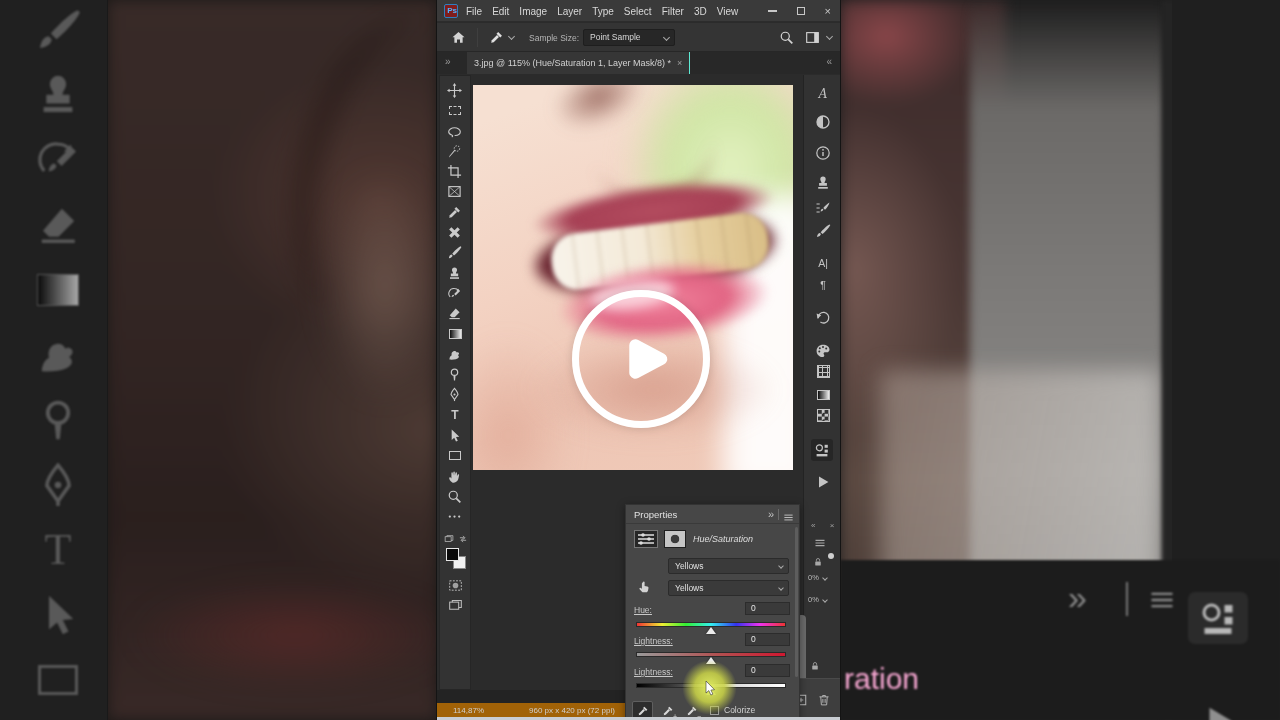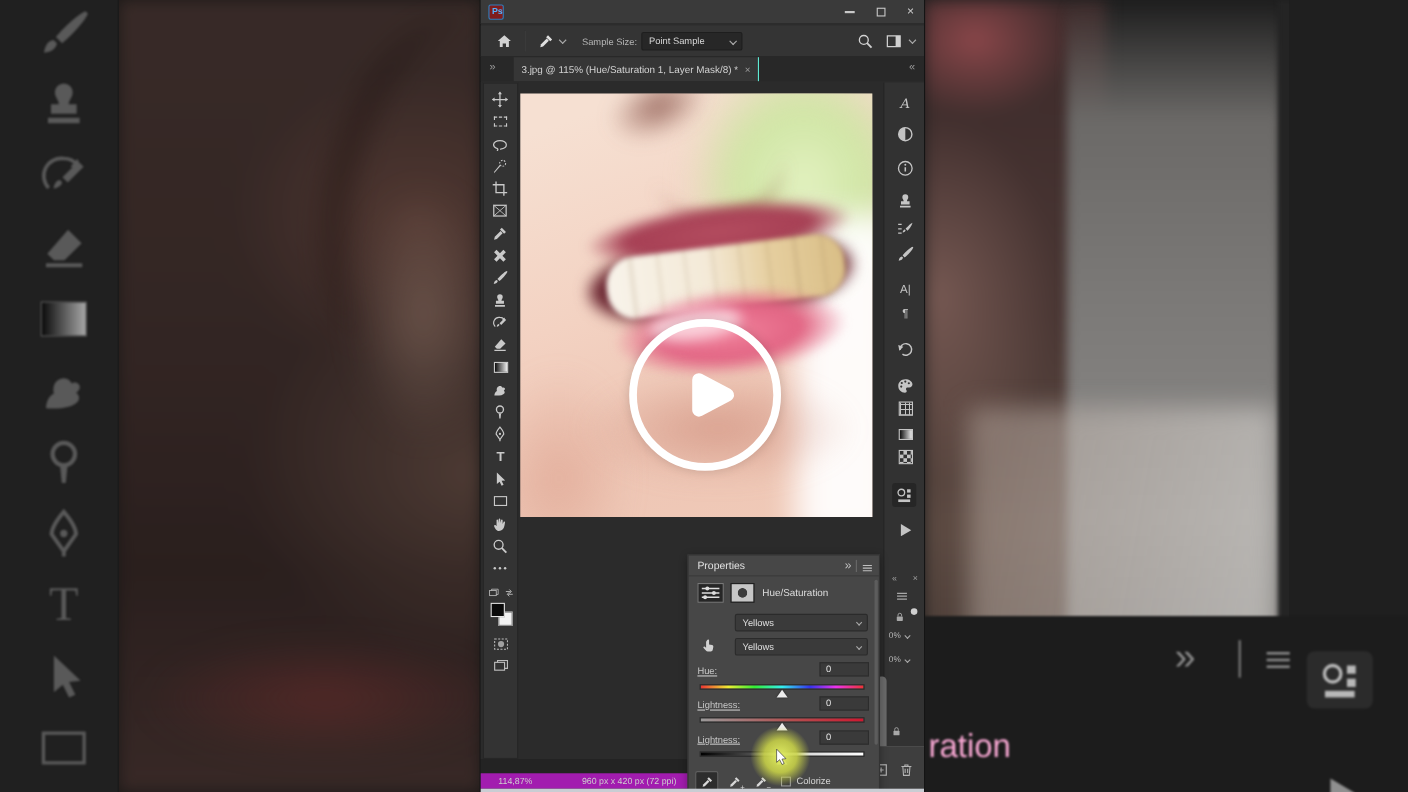--- a/index.html
+++ b/index.html
@@ -180,21 +180,21 @@
   .pp-head{position:absolute;left:0;top:0;width:100%;height:19px;border-bottom:1px solid #3a3a3a;}
   .pp-title{position:absolute;left:8px;top:4px;font-size:9.5px;color:#e2e2e2;}
   .pp-col{position:absolute;right:26px;top:3px;font-size:11px;color:#c0c0c0;letter-spacing:-1px;}
   .pp-sepv{position:absolute;right:20px;top:4px;width:1px;height:11px;background:#6a6a6a;}
   .pp-menu{position:absolute;right:5px;top:4px;width:11px;height:11px;color:#c0c0c0;}
   .pp-menu svg{width:11px;height:11px;}
   .adjbadge{position:absolute;left:8px;top:25px;width:24px;height:18px;background:#262626;border:1px solid #777;}
   .adjbadge svg{width:22px;height:16px;color:#ddd;}
   .maskthumb{position:absolute;left:38px;top:25px;width:22px;height:18px;border:1px solid #202020;
              background:radial-gradient(circle 4.5px at 50% 50%,#3c3c3c 0 4px,#c6c6c6 4.6px);}
-  .pp-adjname{position:absolute;left:67px;top:29px;font-size:9px;color:#dedede;}
+  .pp-adjname{position:absolute;left:67px;top:29px;font-size:9px;color:#dedede;font-style:italic;}
   .pp-preset-label{position:absolute;left:8px;top:56px;font-size:8.5px;color:#c2c2c2;margin-left:36px;}
   .pp-select{position:absolute;height:16px;background:#3a3a3a;border:1px solid #2b2b2b;border-radius:2px;
              color:#e0e0e0;font-size:8.5px;line-height:14px;padding-left:6px;}
   .pp-select .chev{position:absolute;right:5px;top:5px;width:4px;height:4px;}
   .sel-preset{left:42px;top:53px;width:121px;}
   .pp-hand{position:absolute;left:11px;top:75px;width:14px;height:14px;color:#d2d2d2;}
   .pp-hand svg{width:14px;height:14px;}
   .sel-channel{left:42px;top:75px;width:121px;}
   .pp-lab{position:absolute;left:8px;font-size:8.5px;color:#c8c8c8;text-decoration:underline;}
   .pp-val{position:absolute;left:119px;width:45px;height:13px;background:#3a3a3a;border:1px solid #2c2c2c;
@@ -218,21 +218,21 @@
   .pp-clabel{position:absolute;left:98px;top:200px;font-size:8.5px;color:#d4d4d4;}
   .pp-scroll{position:absolute;right:1px;top:22px;width:3px;height:150px;background:#5d5d5d;border-radius:2px;}
 
   
   .layersbar{position:absolute;left:211px;top:678px;width:192px;height:42px;background:#3e3e3e;
              border-top-left-radius:8px;border-top:1px solid #4a4a4a;z-index:20;}
   .layers-icons{display:flex;gap:9px;padding:14px 0 0 31px;}
   .layers-icons .ic{width:14px;height:14px;color:#b5b5b5;}
   .layers-icons .ic svg{width:14px;height:14px;}
   .layers-icons .ic-text{font-size:10px;font-style:italic;line-height:14px;color:#b5b5b5;width:14px;}
-  .statusbar{position:absolute;left:0;top:703px;width:211px;height:14px;background:#a21caf;z-index:10;}
+  .statusbar{position:absolute;left:0;top:703px;width:211px;height:14px;background:#a16207;z-index:10;}
   .sb-zoom{position:absolute;left:16px;top:3px;font-size:8px;color:#cfcfcf;}
   .sb-size{position:absolute;left:92px;top:3px;font-size:8px;color:#cfcfcf;}
   .gapband{position:absolute;left:0;top:690px;width:211px;height:13px;background:#232323;}
   .bottomlight{position:absolute;left:0;top:717px;width:403px;height:3px;background:#c9cdd3;z-index:45;}
 
   
   .playwrap{position:absolute;left:135px;top:290px;width:138px;height:138px;z-index:40;}
   .playcircle{position:absolute;inset:0;border-radius:50%;border:7px solid #fff;
               box-shadow:0 0 10px rgba(0,0,0,.15);display:flex;align-items:center;justify-content:center;}
   .playtri{width:76px;height:76px;margin-left:10px;}
@@ -506,20 +506,31 @@
       <div class="bgr-play"><svg viewBox="0 0 16 16">
             <use href="#i-play"></use>
           </svg></div>
     </div>
   </div>
 
   <div class="video">
 
     <div class="titlebar">
       <div class="ps-badge">Ps</div>
+      <div class="menus">
+          <span>File</span>
+          <span>Edit</span>
+          <span>Image</span>
+          <span>Layer</span>
+          <span>Type</span>
+          <span>Select</span>
+          <span>Filter</span>
+          <span>3D</span>
+          <span>View</span>
+        </div>
       <div class="winctl">
         <span class="wc-min"></span>
         <span class="wc-max"></span>
         <span class="wc-close">×</span>
       </div>
     </div>
 
     <div class="optionsbar">
       <span class="ob-home ic">
           <svg viewBox="0 0 16 16">

